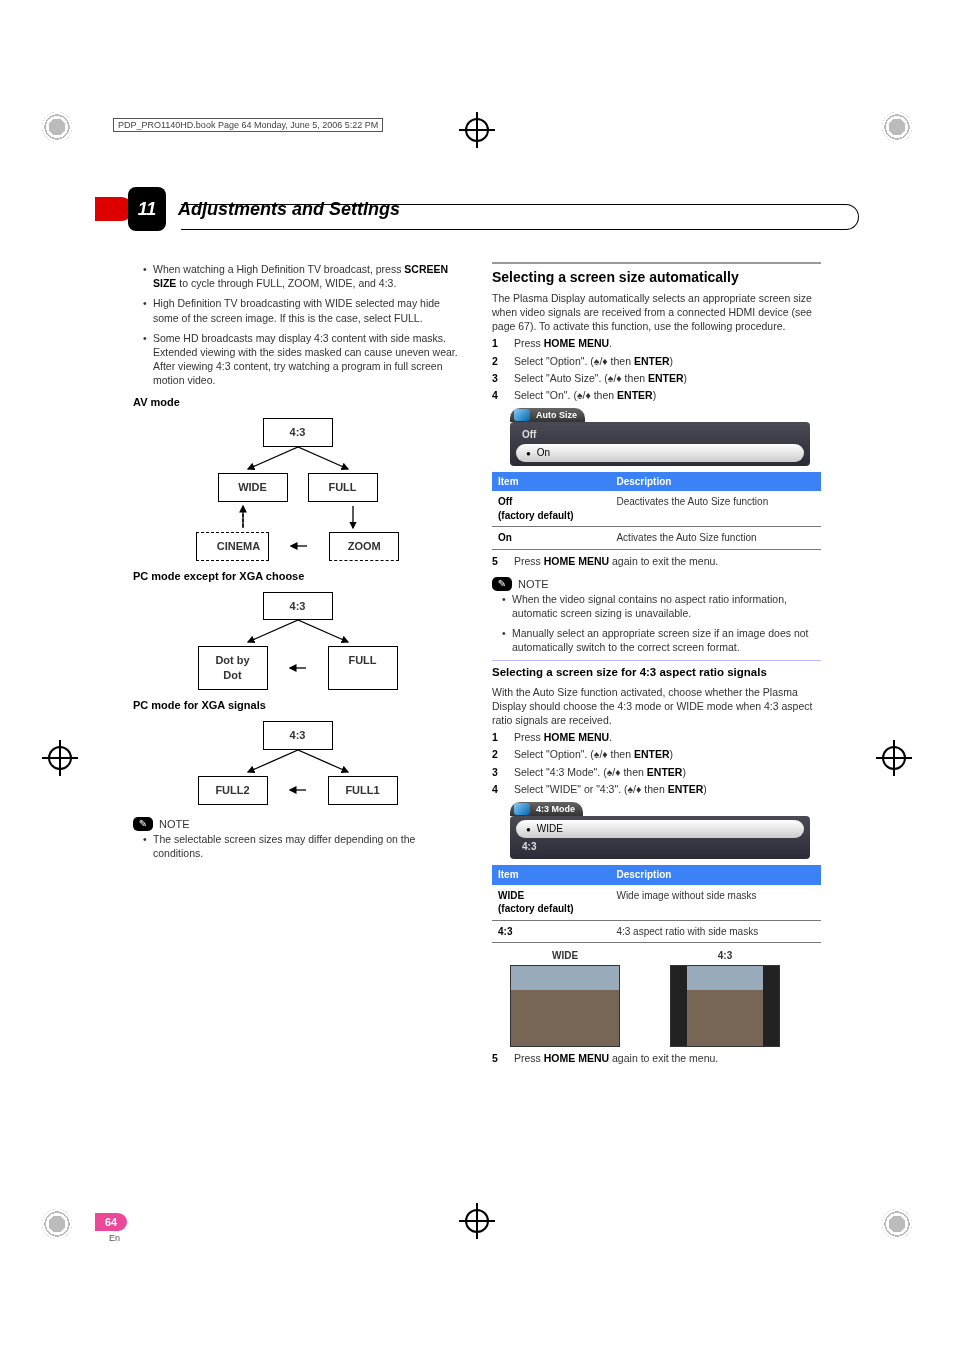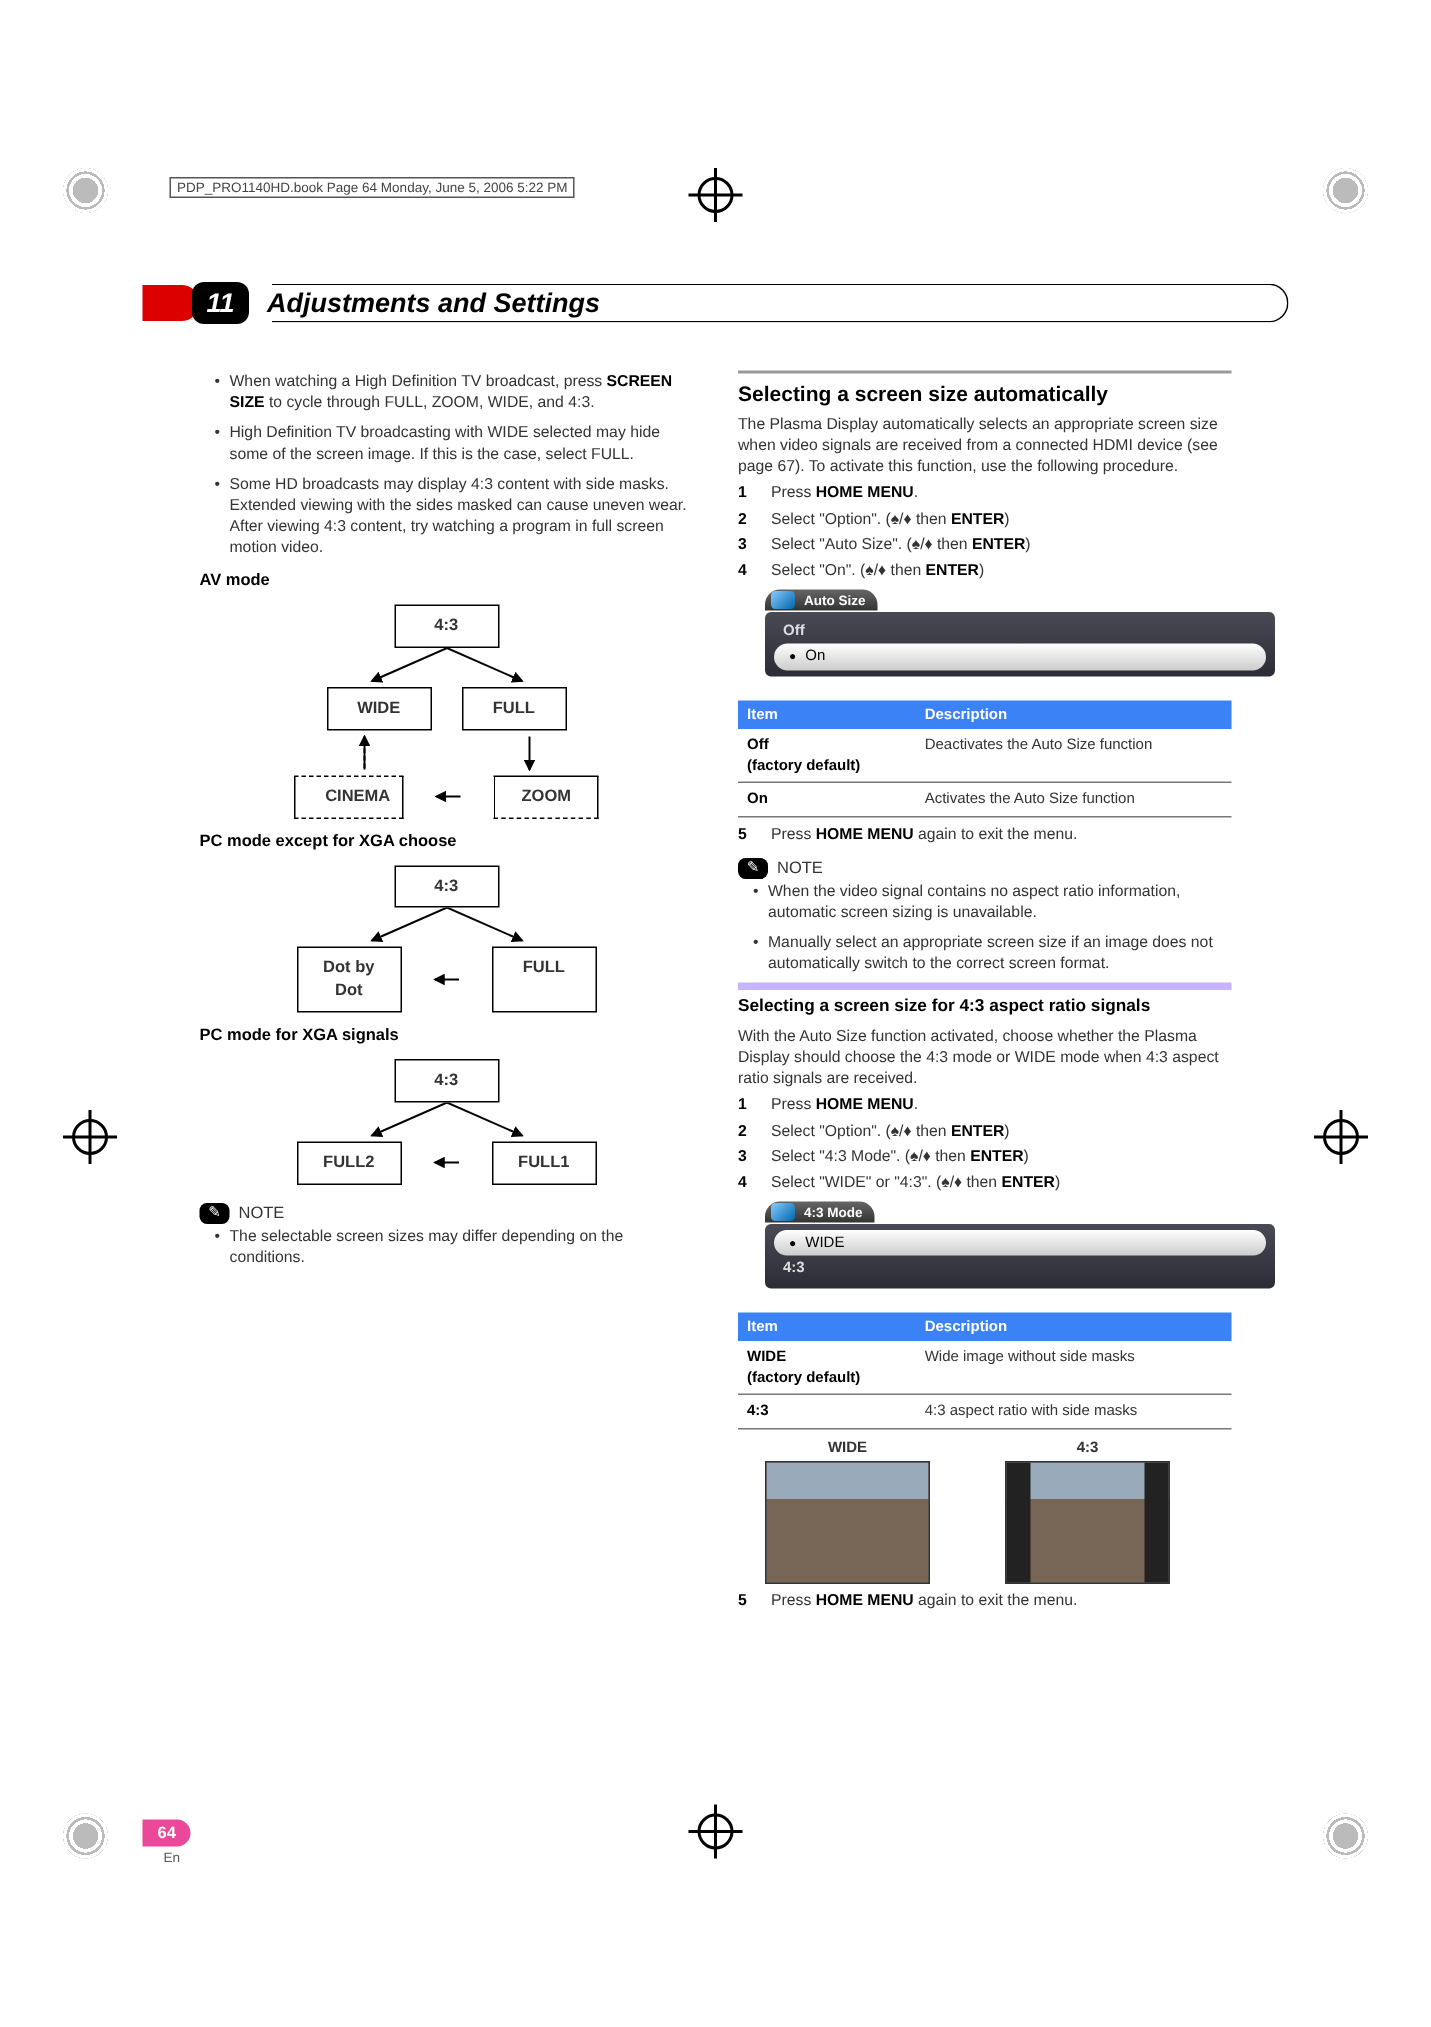--- a/index.html
+++ b/index.html
@@ -21,49 +21,49 @@
   .target.t { top: 112px; left: 459px; } .target.b { bottom: 112px; left: 459px; }
 
   .page { position:absolute; left:95px; top:108px; width:764px; height:1135px; }
 
   .topmeta { font-size:9px; color:#444; border:0.5px solid #555; display:inline-block; padding:1px 4px; margin-top:10px; margin-left:18px; }
 
   
   .chapter { margin-top:55px; }
   .chapter-bar { display:flex; align-items:center; }
   .chapter-red { background:#d00; height:24px; width:38px; border-radius:0 16px 16px 0; }
-  .chapter-num { background:#000; color:#fff; font-weight:bold; font-style:italic; width:38px; height:28px; border-radius:8px; display:flex; align-items:center; justify-content:center; font-size:18px; margin-left:-5px; }
+  .chapter-num { background:#000; color:#fff; font-weight:bold; font-style:italic; width:38px; height:44px; border-radius:8px; display:flex; align-items:center; justify-content:center; font-size:18px; margin-left:-5px; }
   .chapter-title { font-size:18px; font-weight:bold; font-style:italic; margin-left:12px; }
 
   .cols { display:flex; gap:30px; margin-top:32px; padding:0 38px; }
   .col { flex:1; min-width:0; font-size:10.5px; line-height:1.35; color:#333; }
 
   ul.bul { list-style:none; padding-left:10px; }
   ul.bul li { position:relative; padding-left:10px; margin-bottom:6px; }
   ul.bul li::before { content:"•"; position:absolute; left:0; top:0; }
 
   .b { font-weight:bold; color:#000; }
   h3.sub { font-size:11px; font-weight:bold; margin:8px 0 8px 0; color:#000; }
   h2.sec { font-size:14px; font-weight:bold; margin:0 0 4px 0; padding-top:4px; border-top:2px solid #999; color:#000; }
-  h3.sub2 { font-size:11.5px; font-weight:bold; margin:4px 0 4px 0; border-top:5px solid #c4b5fd; padding-top:4px; color:#000; }
+  h3.sub2 { font-size:11.5px; font-weight:bold; margin:4px 0 4px 0; border-top:1px solid #c4b5fd; padding-top:4px; color:#000; }
 
   
   .diagram { margin:8px auto 6px auto; width:210px; }
   .drow { display:flex; justify-content:center; gap:20px; }
   .dbox { border:1.5px solid #000; min-width:70px; padding:6px 8px; text-align:center; font-weight:bold; font-size:11px; background:#fff; }
   .dash-under { border-bottom:1.2px dashed #000; }
   .dash-top { border-top:1.2px dashed #000; }
 
   
   ol.steps { list-style:none; padding-left:0; }
   ol.steps li { display:flex; gap:10px; margin:3px 0; }
   ol.steps li .num { font-weight:bold; color:#000; width:12px; }
 
   
-  .osd { margin:6px 0 16px 18px; width:340px; font-size:10px; }
+  .osd { margin:6px 0 6px 18px; width:300px; font-size:10px; }
   .osd-tl { display:inline-block; color:#fff; font-weight:bold; font-size:9px; padding:1px 8px 1px 26px; background:linear-gradient(#666,#333); border-radius:10px 10px 0 0; position:relative; }
   .osd-tl::before { content:""; position:absolute; left:4px; top:1px; width:16px; height:12px; background:linear-gradient(135deg,#8cf,#06a); border-radius:3px; }
   .osd-body { background:linear-gradient(#4a4a55,#2c2c36); padding:4px 6px; border-radius:4px; }
   .osd-row { color:#ddd; padding:2px 6px; font-weight:bold; }
   .osd-sel { background:linear-gradient(#fff,#ccc); color:#000; border-radius:9px; padding:2px 10px; }
   .osd-dot::before { content:"●"; margin-right:6px; font-size:8px; }
 
   
   table.desc { width:100%; border-collapse:collapse; font-size:10px; margin:6px 0 4px 0; }
   table.desc thead th { background:#3b82f6; color:#fff; text-align:left; padding:3px 6px; font-weight:bold; }

